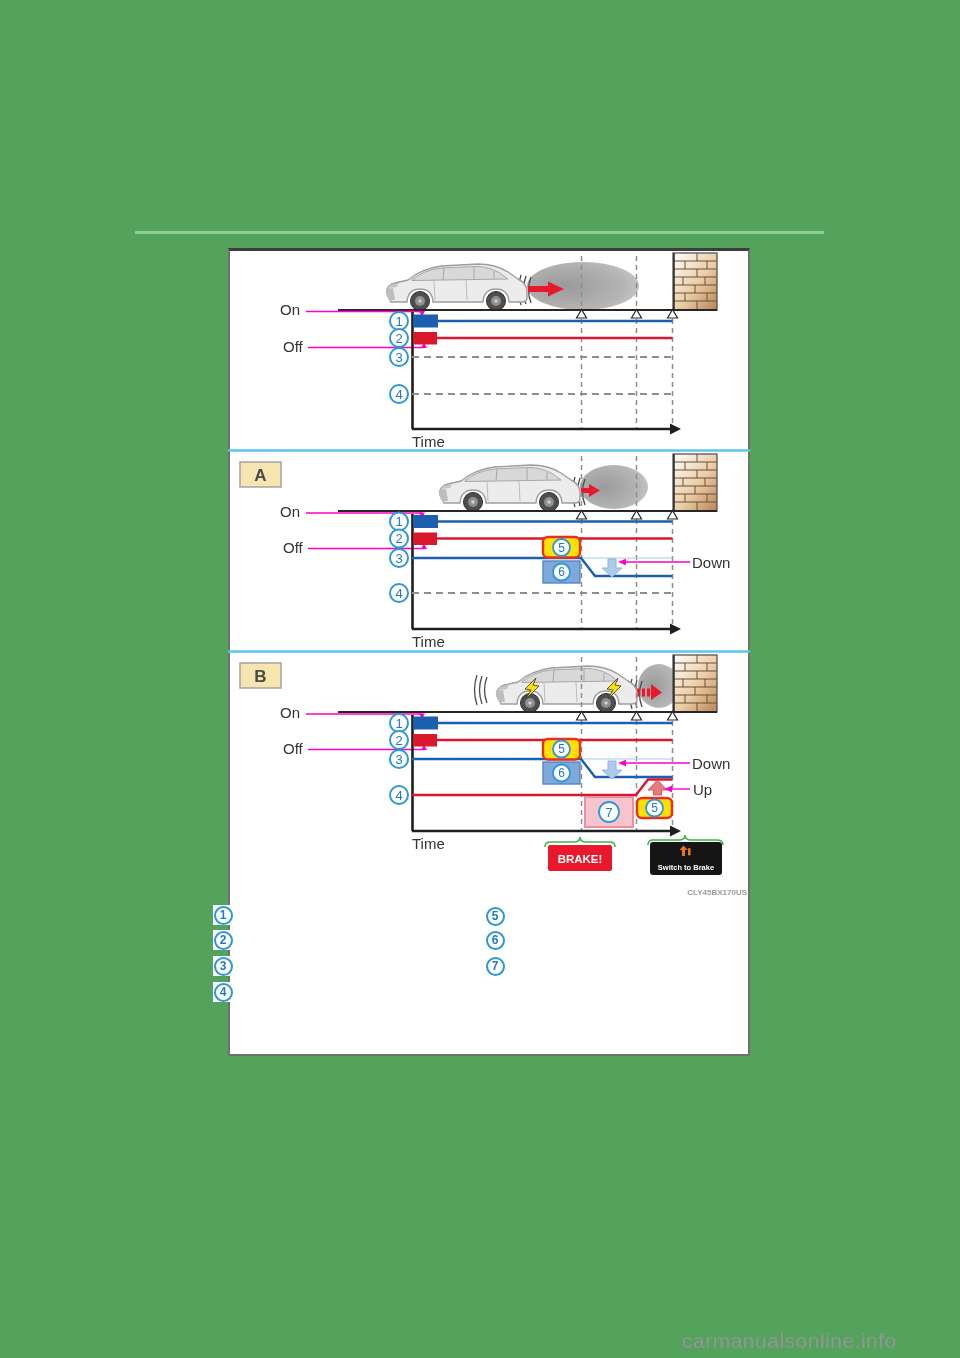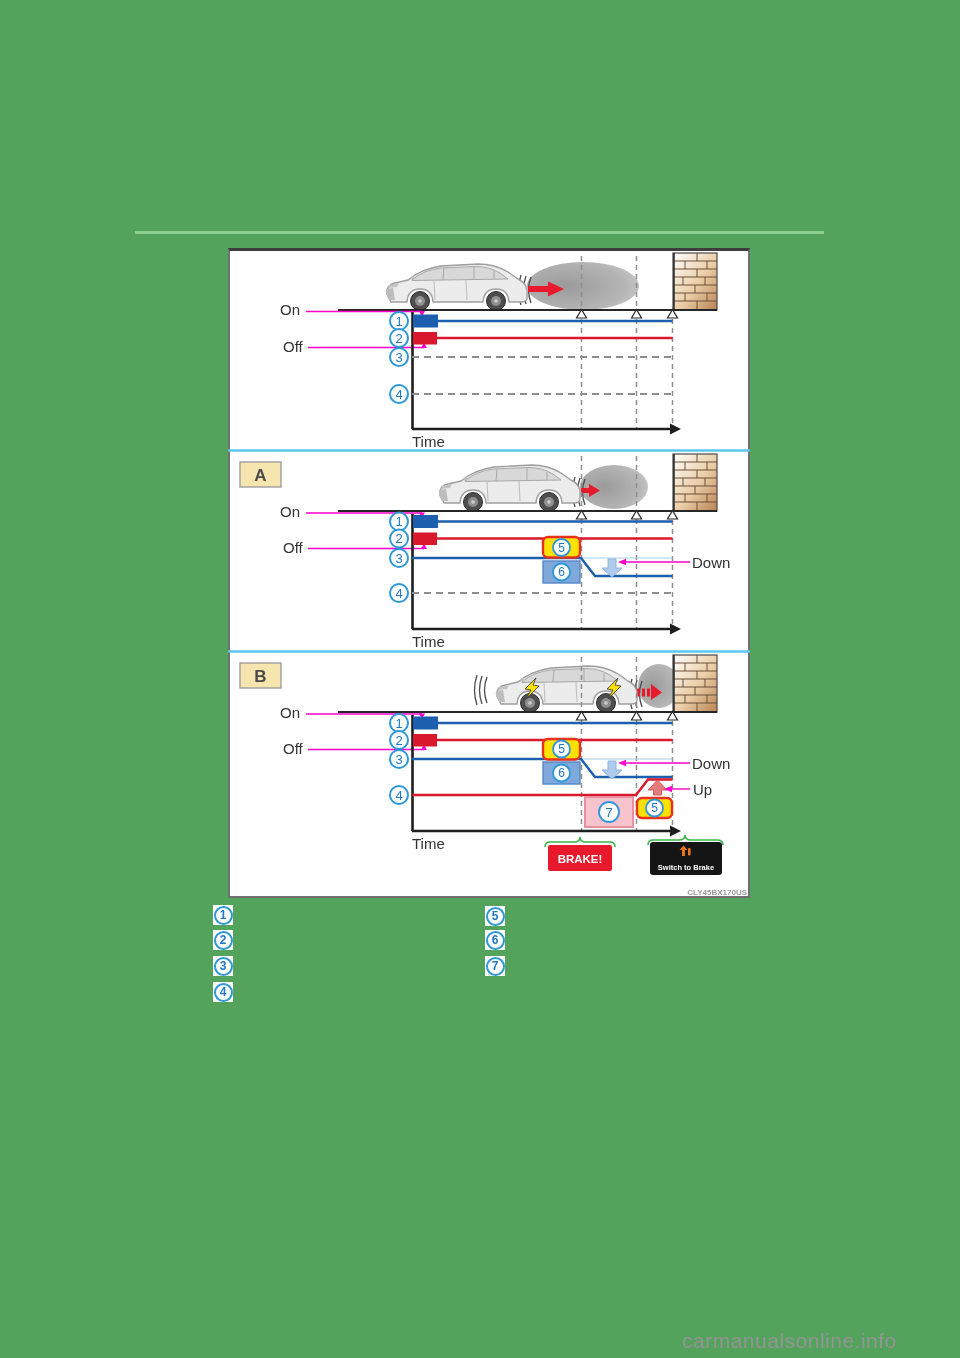--- a/index.html
+++ b/index.html
@@ -1,19 +1,19 @@
 <!DOCTYPE html>
 <html><head>
 <meta charset="utf-8">
 <style>
   html,body{margin:0;padding:0;background:#53A35D;}
   .page{position:relative;width:960px;height:1358px;background:#53A35D;overflow:hidden;
         font-family:"Liberation Sans",sans-serif;}
   .green-rule{position:absolute;left:135px;top:231px;width:689px;height:3px;background:#8CCF90;}
-  .diagram-box{position:absolute;left:228px;top:248px;width:522px;height:650px;background:#FFFFFF;
+  .diagram-box{position:absolute;left:228px;top:248px;width:522px;height:808px;background:#FFFFFF;
                border:2px solid #707070;border-top:3px solid #3D3D3D;box-sizing:border-box;}
   .diagram-box svg{position:absolute;left:-2px;top:-3px;display:block;}
   svg text{font-family:"Liberation Sans",sans-serif;}
   .legend-square{position:absolute;width:20px;height:20px;background:#FFFFFF;
                  display:flex;align-items:center;justify-content:center;}
   .legend-circle{width:19px;height:19px;border:2px solid #2E97D8;border-radius:50%;
                  color:#2079C8;font-size:12px;line-height:15px;text-align:center;
                  background:#FFFFFF;box-sizing:border-box;font-weight:bold;}
   .site-watermark{position:absolute;top:1329px;left:682px;font-size:21px;color:#949494;
                   letter-spacing:0.5px;}

